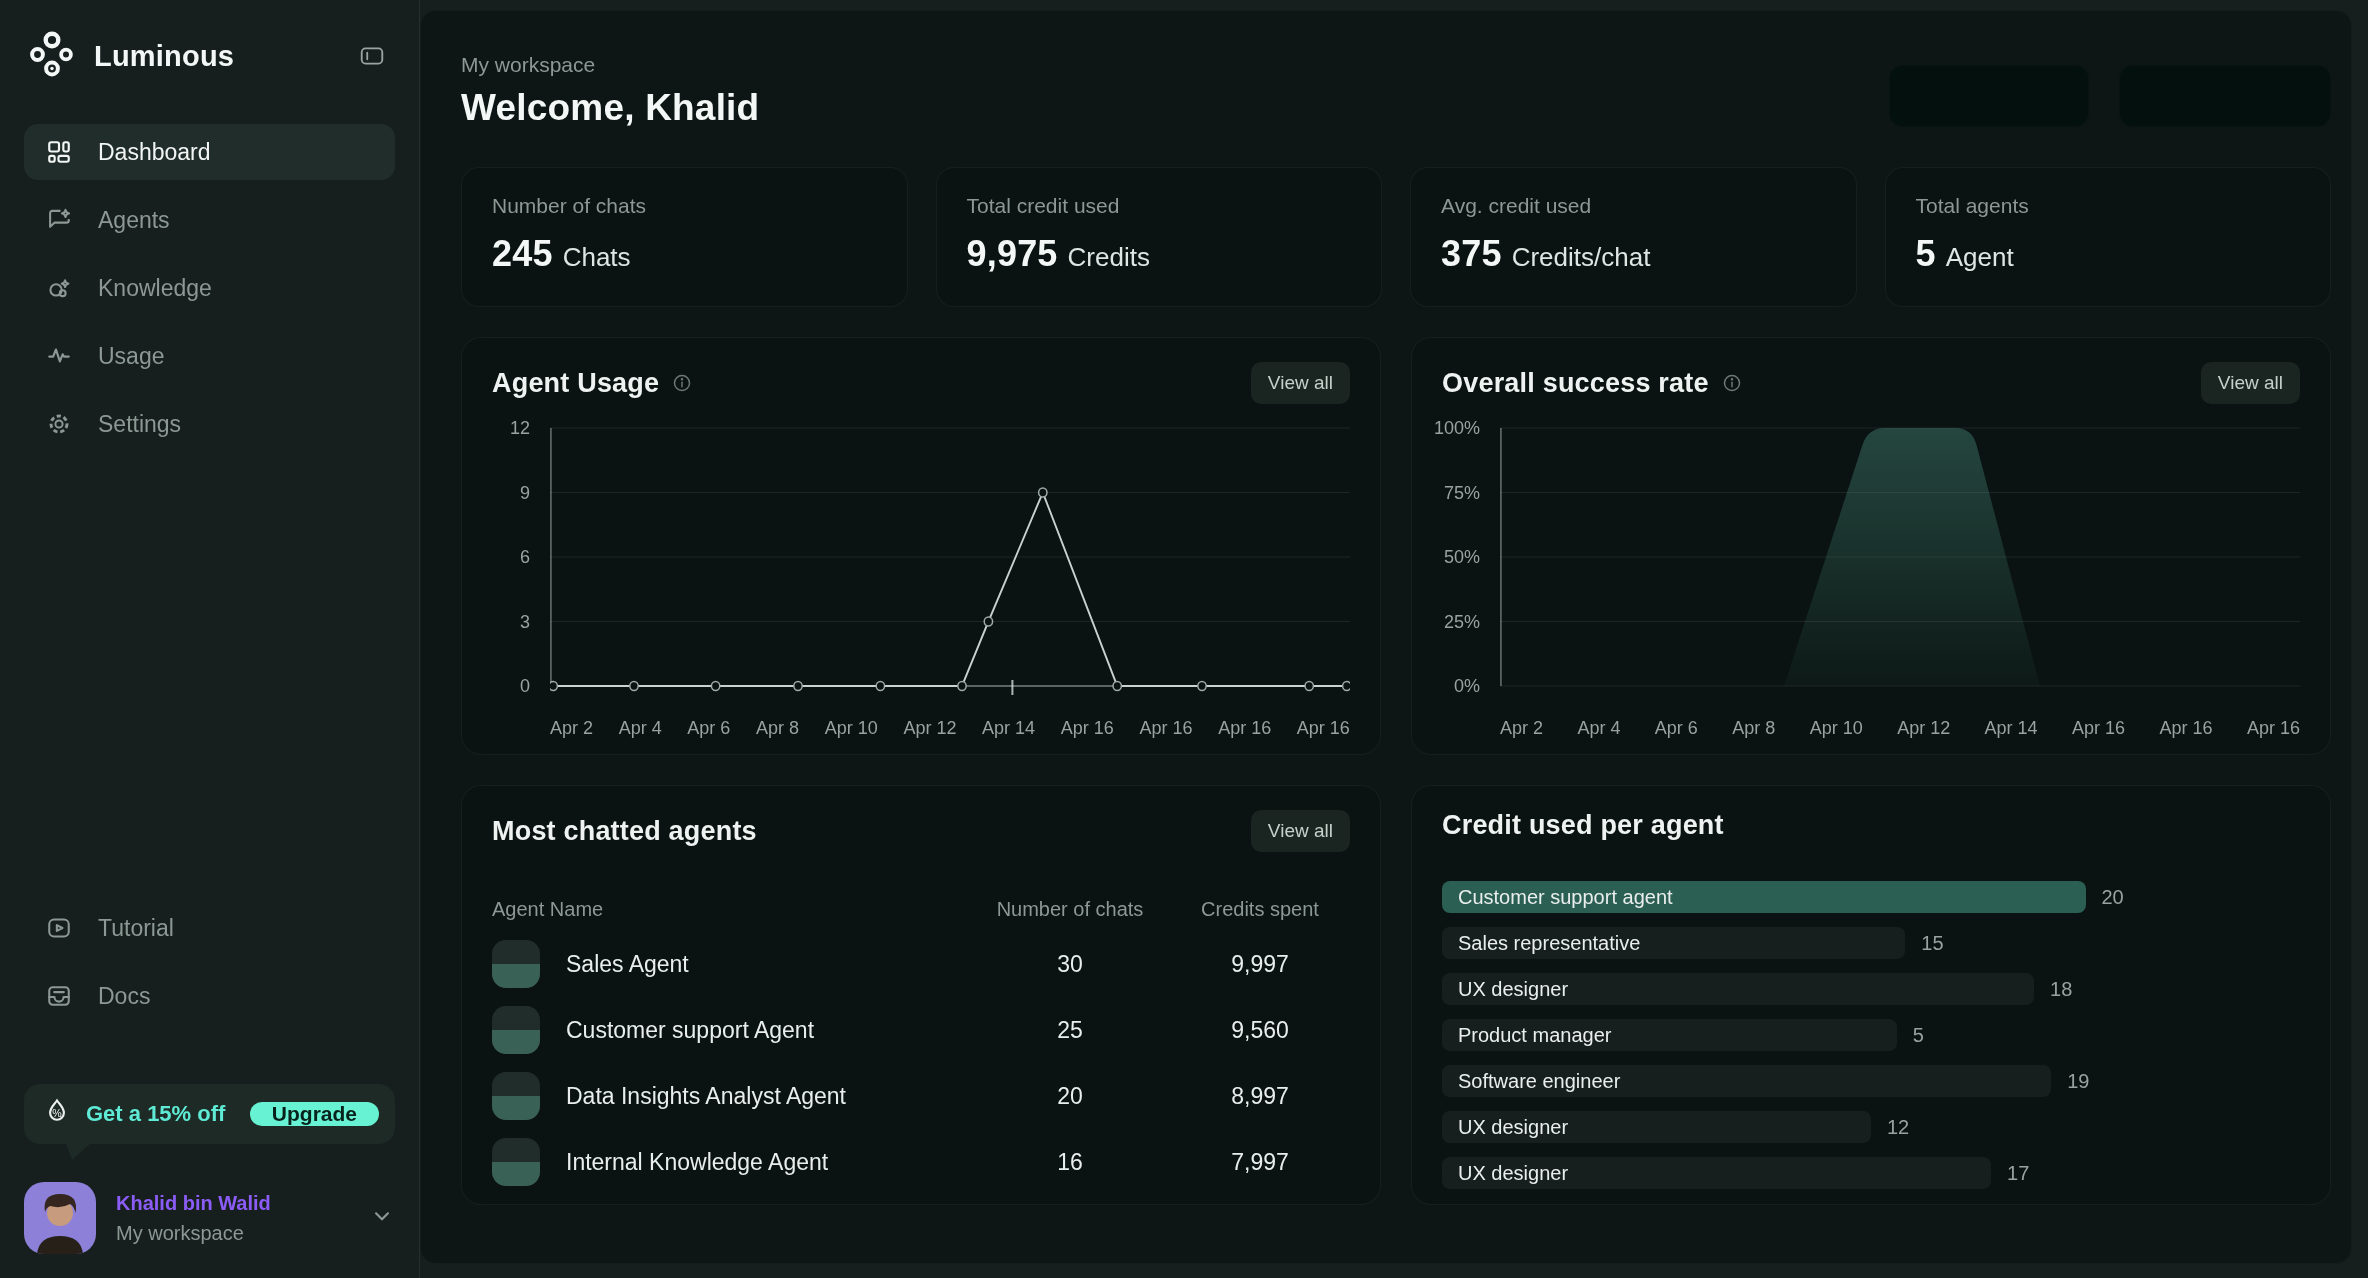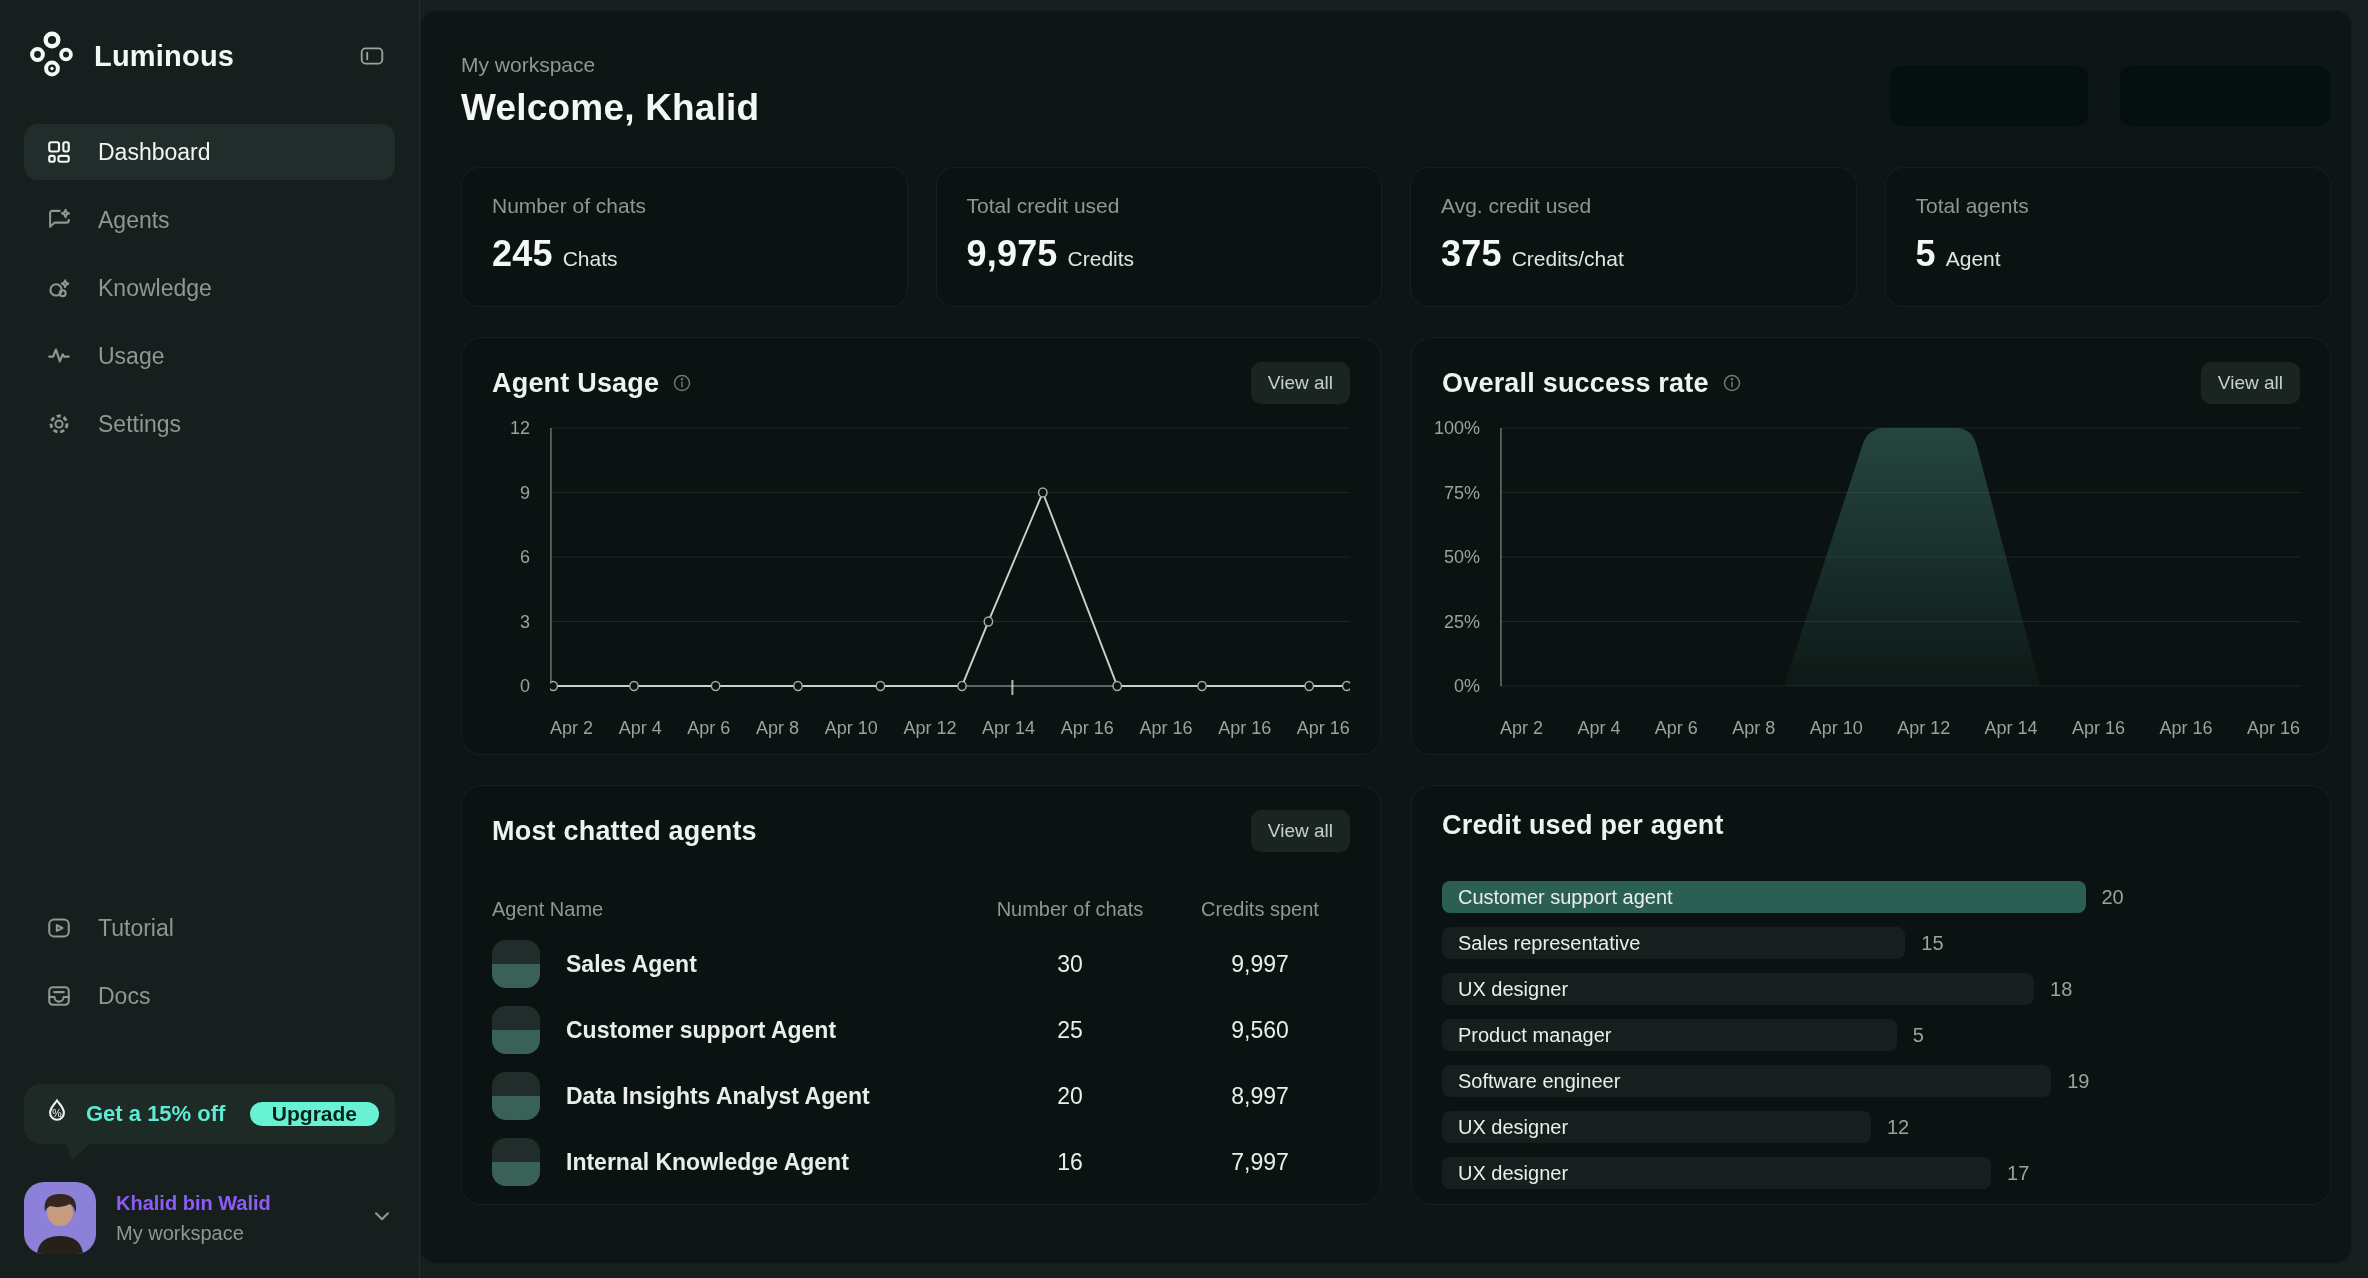--- a/index.html
+++ b/index.html
@@ -64,21 +64,21 @@
   .skeleton-btn { width:200px; height:62px; border-radius:14px; background:#03100E;
     border:1px solid rgba(255,255,255,0.02); cursor:pointer; }
   .skeleton-btn.wide { width:212px; }
 
   .stats-row { display:grid; grid-template-columns:repeat(4,1fr); gap:28px; margin-top:38px; }
   .stat-card { height:140px; background:var(--card); border:1px solid var(--card-border);
     border-radius:18px; padding:26px 30px; }
   .stat-label { font-size:21px; color:var(--muted); }
   .stat-value-row { display:flex; align-items:baseline; gap:10px; margin-top:15px; }
   .stat-value { font-size:36px; font-weight:700; color:#F3F7F5; letter-spacing:.2px; }
-  .stat-unit { font-size:21px; color:#DFE5E2; }
+  .stat-unit { font-size:26px; color:#DFE5E2; }
 
   .charts-row, .bottom-row { display:grid; grid-template-columns:1fr 1fr; gap:30px; margin-top:30px; }
   .panel-card { background:var(--card); border:1px solid var(--card-border); border-radius:20px; padding:24px 30px 12px; }
   .chart-card { height:418px; }
   .tall-card { height:420px; padding-bottom:0; }
   .card-head { display:flex; align-items:center; gap:12px; }
   .card-title { font-size:27px; font-weight:600; color:#EEF2F0; letter-spacing:.2px; }
   .info-btn { background:none; border:none; color:#6C7975; display:flex; cursor:pointer; padding:0; }
   .view-all-btn { margin-left:auto; background:#1A2421; color:#C6D0CB; border:none; cursor:pointer;
     font-family:inherit; font-size:19px; padding:10px 17px; border-radius:10px; }
@@ -89,21 +89,21 @@
   .ylabels { position:absolute; left:0; top:0; width:48px; height:292px; }
   .ylabels span { position:absolute; right:10px; transform:translateY(-50%); font-size:18px; color:var(--muted2); white-space:nowrap; }
   .xlabels { display:flex; justify-content:space-between; margin-top:8px; height:26px; }
   .xlabels span { font-size:18px; color:var(--muted2); white-space:nowrap; }
 
   .table-head { display:grid; grid-template-columns:1fr 200px 180px; margin-top:46px; font-size:20px; color:var(--muted); }
   .table-head .c, .table-row .c { text-align:center; }
   .table-rows { margin-top:10px; }
   .table-row { display:grid; grid-template-columns:1fr 200px 180px; align-items:center; height:66px;
     font-size:23px; color:#E9EEEC; cursor:pointer; }
-  .agent-cell { display:flex; align-items:center; gap:26px;font-weight:bold; }
+  .agent-cell { display:flex; align-items:center; gap:26px; }
   .agent-avatar { width:48px; height:48px; border-radius:14px; flex:0 0 auto;
     background:linear-gradient(180deg,#212D2A 0 50%, #3A6156 50% 100%); }
 
   .bars { margin-top:40px; }
   .bar-row { display:flex; align-items:center; margin-bottom:14px; }
   .bar { height:32px; border-radius:8px; background:rgba(255,255,255,0.055);
     display:flex; align-items:center; padding:0 16px; min-width:0; }
   .bar.highlight { background:#2B5F53; }
   .bar-label { font-size:20px; color:#E9EEEC; white-space:nowrap; }
   .bar-value { margin-left:16px; font-size:20px; color:var(--muted2); }

